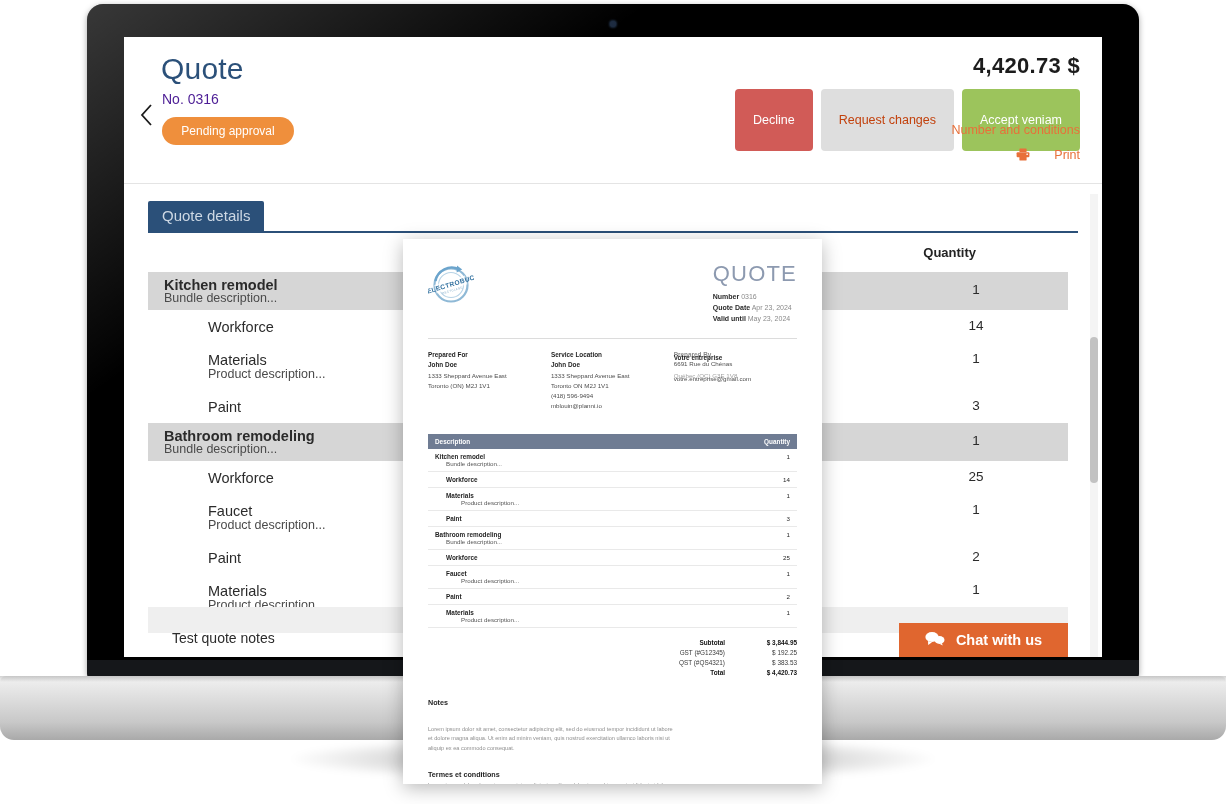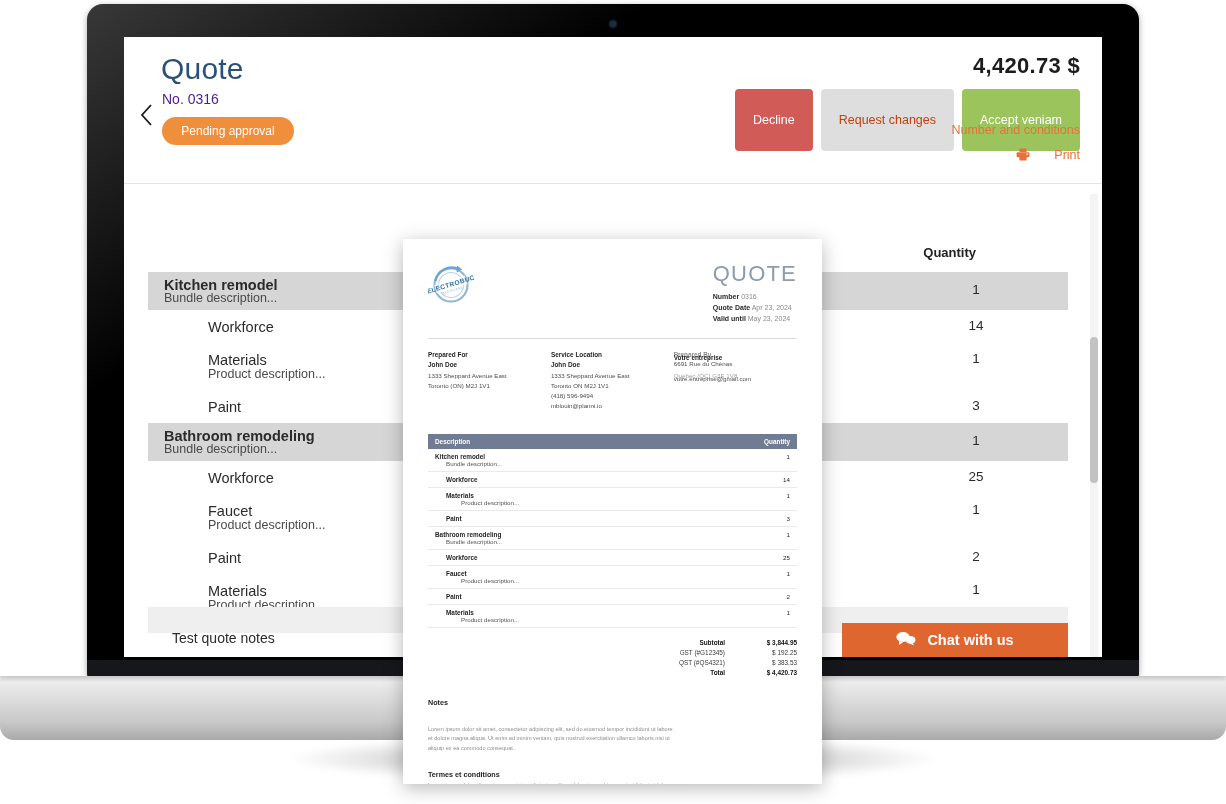--- a/index.html
+++ b/index.html
@@ -150,21 +150,21 @@
   .info-block { position:absolute; left:24px; top:572px; }
   .info-title { display:flex; align-items:center; gap:7px; font-size:14.5px; color:#2b5079; }
   .info-i { color:#e8703a; font-weight:bold; font-size:15px; font-style:italic; font-family:"Liberation Serif", serif;}
   .info-note { font-size:14px; color:#2b2b2b; margin-top:4px; margin-left:24px;}
 
   
   .grey-strip { position:absolute; left:24px; right:34px; bottom:24px; height:26px; background:#efefef; }
 
   
   .chat-btn {
-    position:absolute; right:34px; bottom:0; width:226px; height:34px;
+    position:absolute; right:34px; bottom:0; width:169px; height:34px;
     background:#e0662f; color:#fff; display:flex; align-items:center;
     justify-content:center; gap:11px; font-size:14.5px; font-weight:bold; cursor:pointer;
   }
 
   
   .scrollbar-track { position:absolute; right:4px; top:157px; width:8px; bottom:0; background:#f4f4f4; }
   .scrollbar-thumb { position:absolute; right:4px; top:300px; width:8px; height:146px; background:#c2c2c2; border-radius:4px; cursor:pointer; }
 
   
   .pdf-card {
@@ -268,20 +268,24 @@
             <rect x="3.4" y="0.6" width="7.2" height="3.3" rx="0.4"></rect>
             <rect x="0.6" y="4.2" width="12.8" height="5.1" rx="1.1"></rect>
             <rect x="3.4" y="8.2" width="7.2" height="4.2" rx="0.4"></rect>
             <rect x="10.4" y="5.4" width="1.5" height="1.5" rx="0.3" fill="#ffffff"></rect>
           </svg>
         </span>
         <span>Print</span>
       </div>
     </div>
 
+    <div class="tabstrip">
+      <div class="tab">Quote details</div>
+      <div class="tab-underline"></div>
+    </div>
 
     <div class="qt-head">
       <div class="qt-head-qty">Quantity</div>
     </div>
 
     <div class="qtable" id="qtable">
           <div class="qrow bundle">
             <div class="qlabel">Kitchen remodel</div>
             <div class="qdesc">Bundle description...</div>
             <div class="qqty">1</div>

